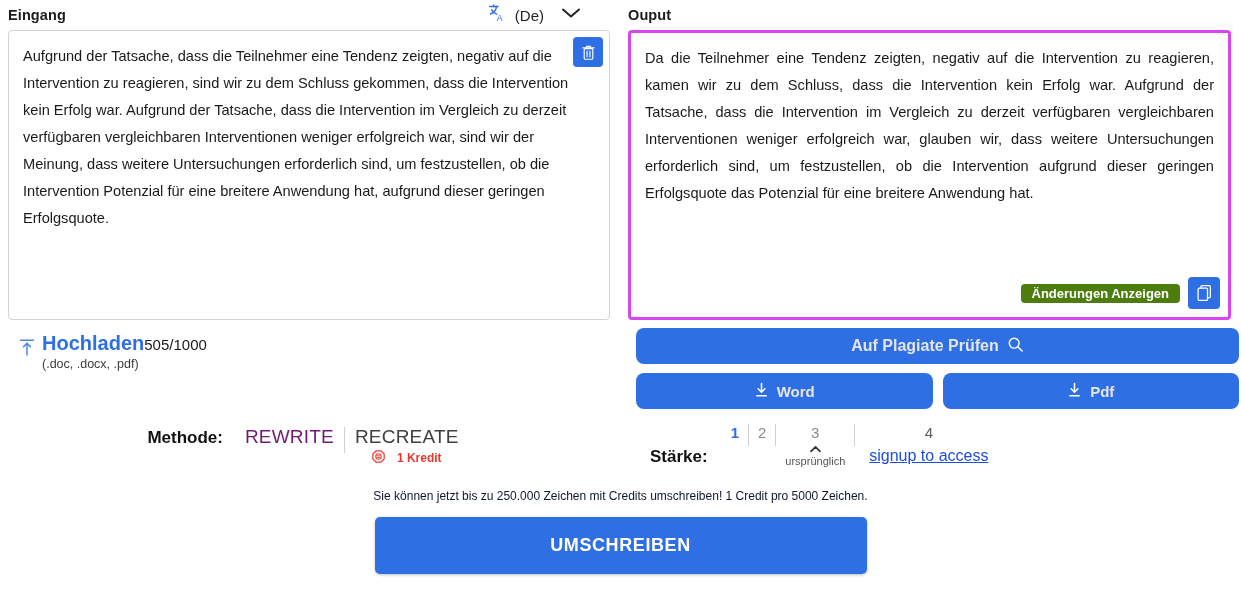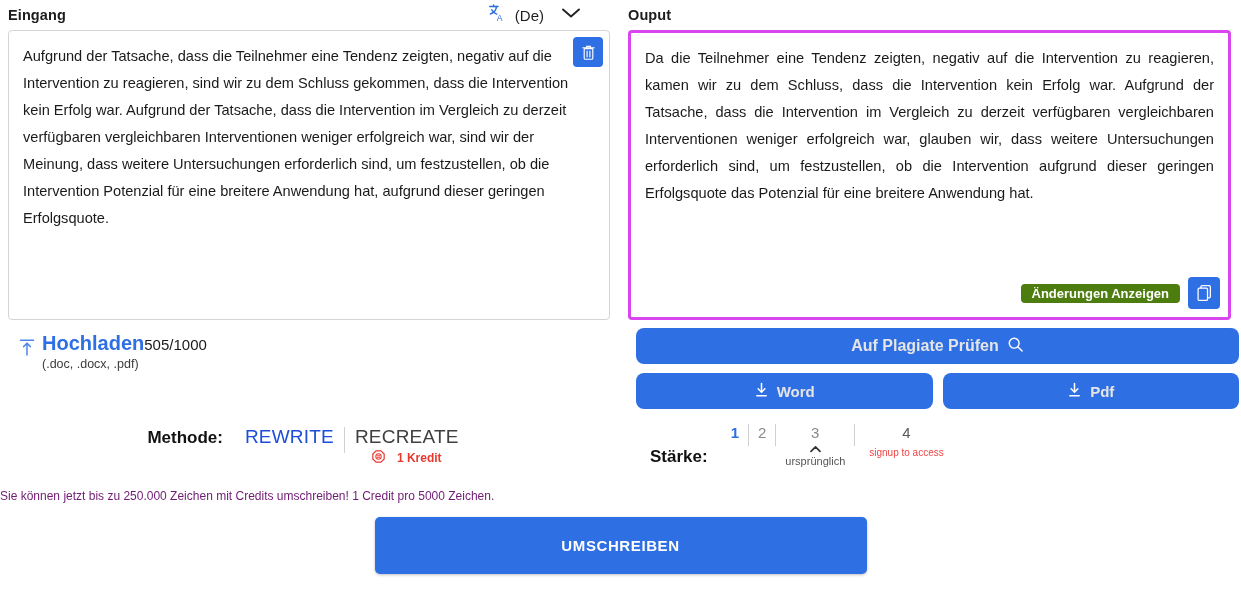--- a/index.html
+++ b/index.html
@@ -222,21 +222,21 @@
     flex-direction: column;
     align-items: center;
     cursor: pointer;
     padding: 0 10px;
   }
   .method-name {
     font-size: 19px;
     letter-spacing: .2px;
     line-height: 22px;
   }
-  .method-item.active .method-name { color: #1d4ed8; }
+  .method-item.active .method-name { color: #701a75; }
   .method-item.inactive .method-name { color: #404040; }
   .method-sep {
     width: 1px;
     height: 26px;
     background: #d0d0d0;
     margin-top: 1px;
   }
   .kredit {
     display: flex;
     align-items: center;
@@ -277,46 +277,46 @@
     line-height: 10px;
     color: #444;
     margin-top: 1px;
   }
   .level-sub {
     font-size: 11px;
     color: #555;
     margin-top: 1px;
     white-space: nowrap;
   }
-  .level-sub.wide { font-size: 10px; color: #ef4444; margin-top: 4px; }
+  .level-sub.wide { font-size: 16px; color: #1d4ed8; margin-top: 4px; text-decoration: underline; }
   .level.signup { padding: 0 4px 0 14px; }
 
   
   .promo {
     width: 1241px;
-    text-align: left;
+    text-align: center;
     font-size: 12px;
-    color: #701a75;
+    color: #0f172a;
     margin-top: 22px;
   }
   .cta-wrap {
     width: 1241px;
     display: flex;
     justify-content: center;
     margin-top: 14px;
   }
   .btn-cta {
     width: 492px;
     height: 57px;
     background: #2f6fe4;
     color: #fff;
     border: none;
     border-radius: 5px;
     font-family: "Liberation Sans", sans-serif;
-    font-size: 15px;
+    font-size: 18px;
     font-weight: bold;
     letter-spacing: .6px;
     cursor: pointer;
     box-shadow: 0 1px 3px rgba(0,0,0,.25);
   }
 </style>
 </head>
 <body>
 
 <div class="app">

